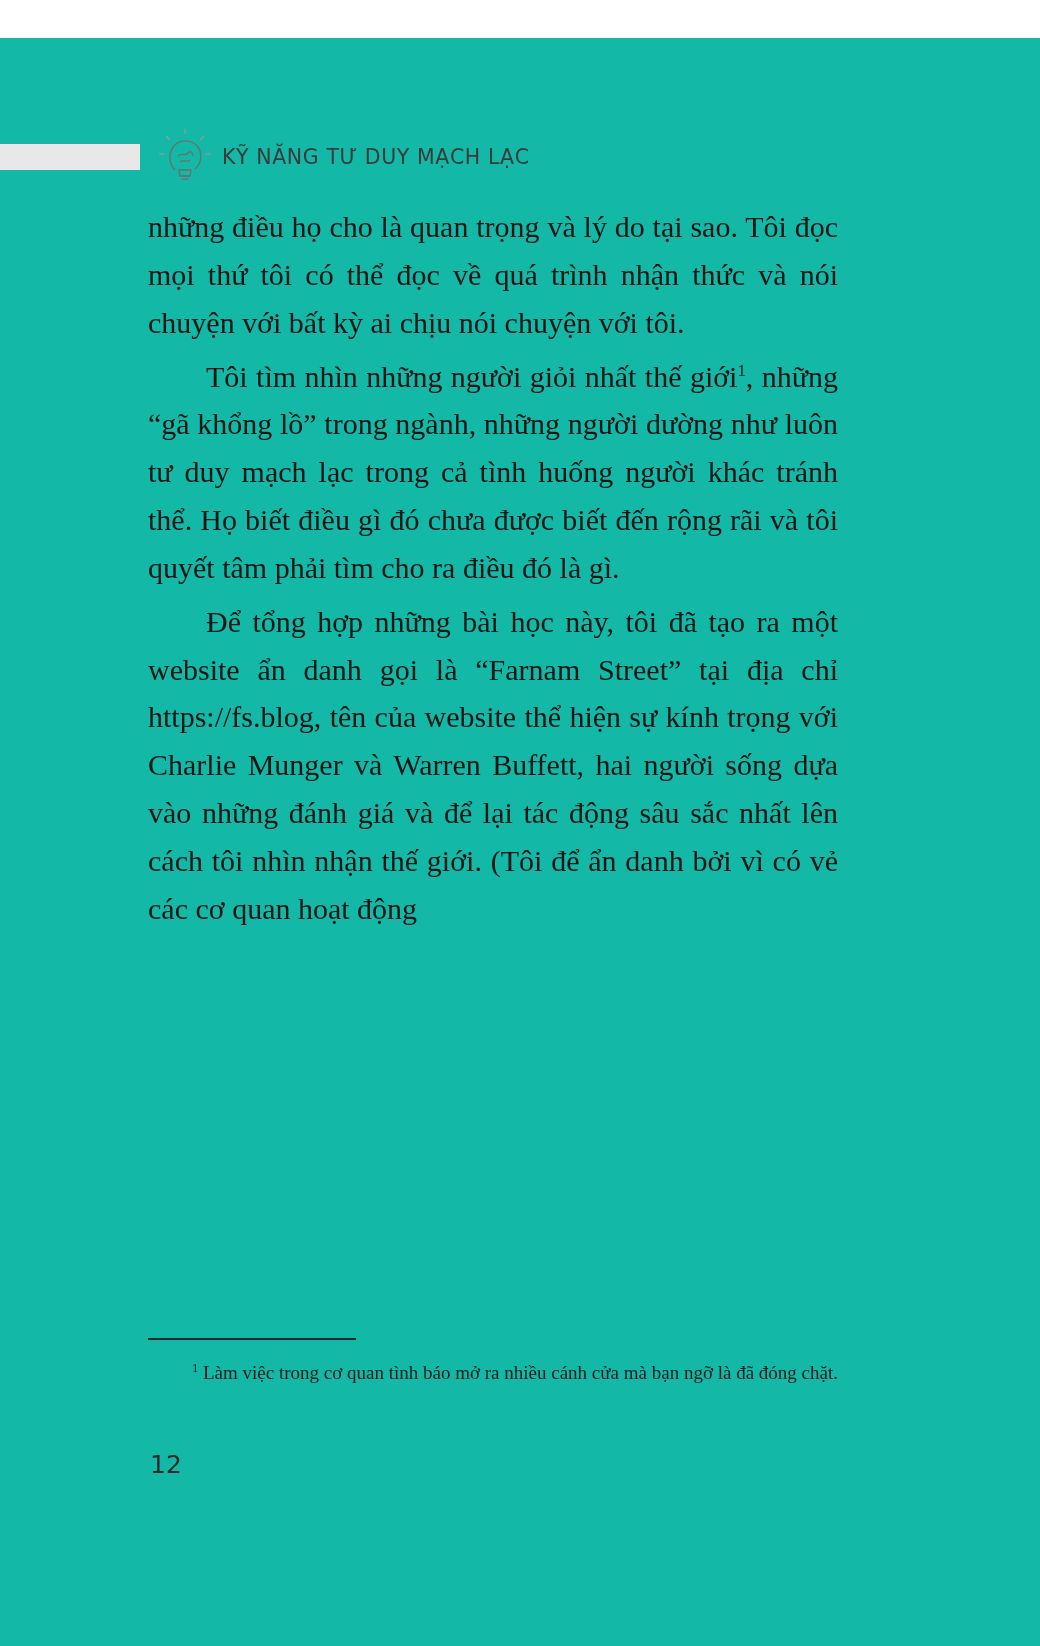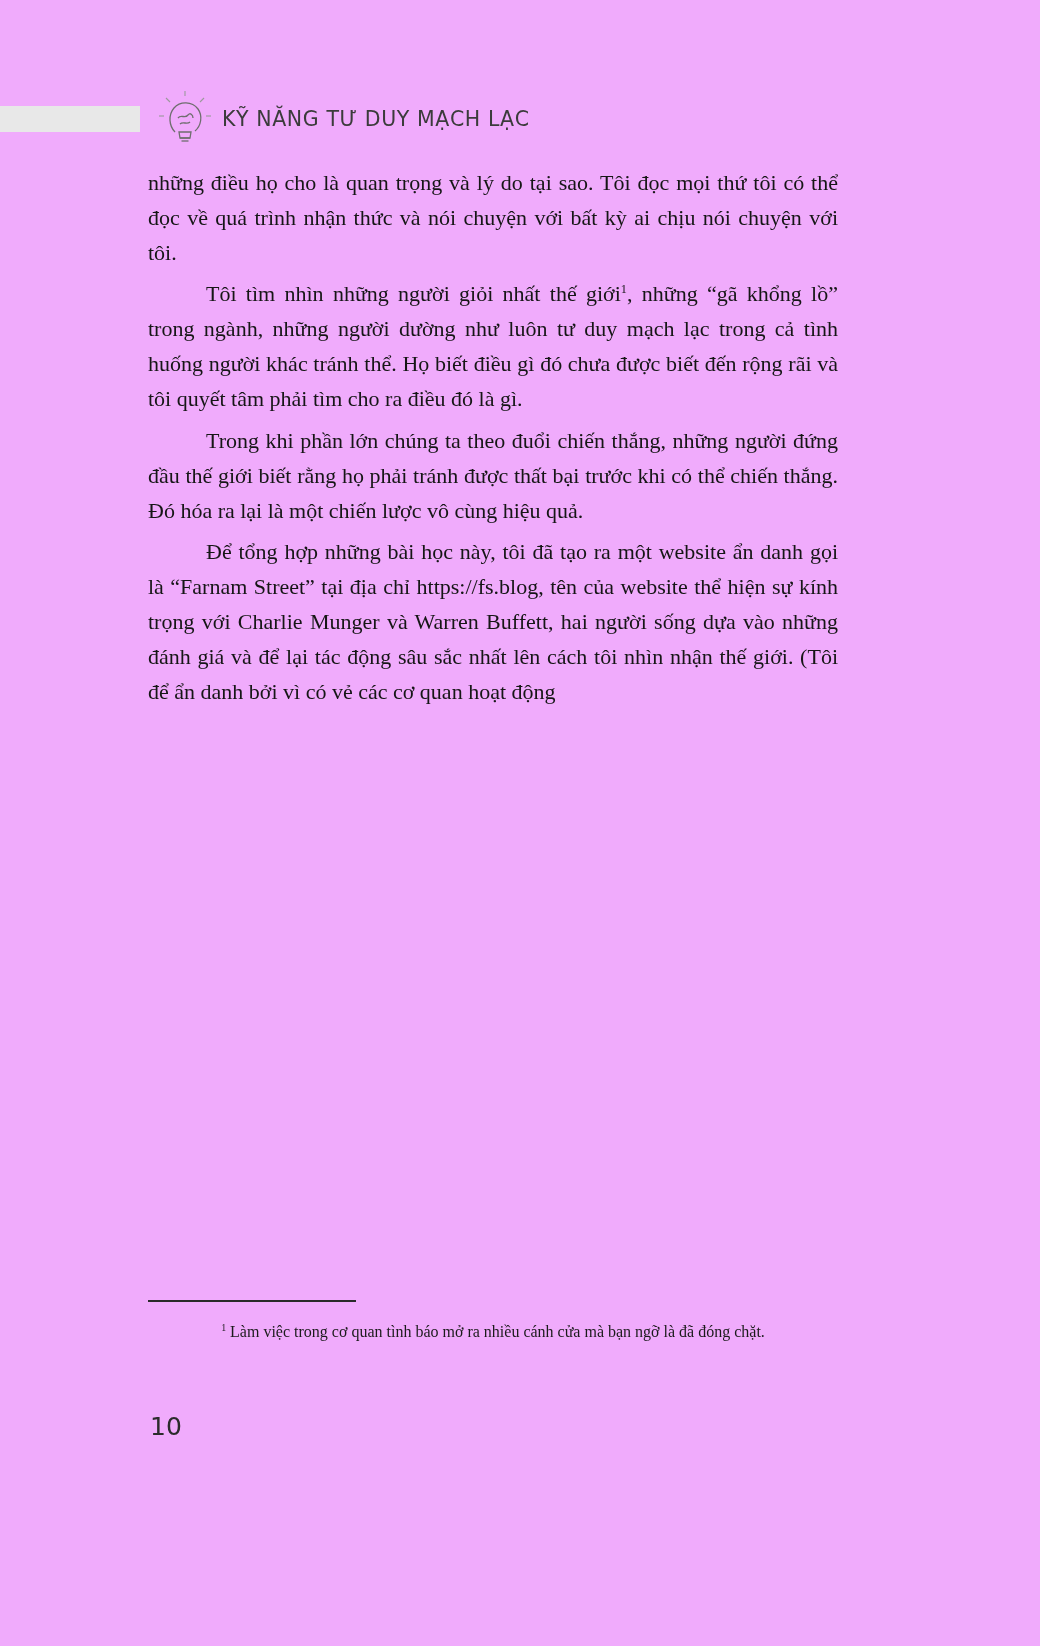--- a/index.html
+++ b/index.html
@@ -12,21 +12,22 @@
     height: 1646px;
     position: relative;
     font-family: "Liberation Serif", serif;
     color: #1a1a1a;
     overflow: hidden;
   }
 
   .page {
     position: absolute;
     inset: 0;
-    background: #f0abfc;
+    background: #14b8a6;
+    margin-top: 38px;
   }
 
   
   .header {
     position: absolute;
     top: 96px;
     left: 0;
     right: 0;
     height: 46px;
     display: flex;
@@ -57,21 +58,21 @@
 
   
   .content {
     position: absolute;
     left: 148px;
     top: 165px;
     width: 690px;
   }
   p.para {
     margin: 0 0 6px 0;
-    font-size: 22px;
+    font-size: 30px;
     line-height: 1.595;
     text-align: justify;
     text-justify: inter-word;
     color: #161616;
     hyphens: none;
   }
   p.para.indent {
     text-indent: 58px;
   }
   p.para:last-of-type {
@@ -93,23 +94,23 @@
     width: 690px;
   }
   .footnote-rule {
     width: 208px;
     height: 2px;
     background: #2a2a2a;
     margin-bottom: 18px;
   }
   .footnote-text {
     margin: 0;
-    font-size: 16px;
+    font-size: 19px;
     line-height: 1.54;
-    text-align: center;
+    text-align: right;
     color: #1b1b1b;
   }
   .footnote-text sup.fn {
     font-size: 0.62em;
   }
 
   
   .folio {
     position: absolute;
     left: 150px;
@@ -151,30 +152,27 @@
   <div class="content">
 
     <p class="para">
       <span>những điều họ cho là quan trọng và lý do tại sao. Tôi đọc mọi thứ tôi có thể đọc về quá trình nhận thức và nói chuyện với bất kỳ ai chịu nói chuyện với tôi.</span>
     </p>
 
     <p class="para indent">
       <span>Tôi tìm nhìn những người giỏi nhất thế giới</span><sup class="fn">1</sup><span>, những “gã khổng lồ” trong ngành, những người dường như luôn tư duy mạch lạc trong cả tình huống người khác tránh thể. Họ biết điều gì đó chưa được biết đến rộng rãi và tôi quyết tâm phải tìm cho ra điều đó là gì.</span>
     </p>
 
-    <p class="para indent">
-      <span>Trong khi phần lớn chúng ta theo đuổi chiến thắng, những người đứng đầu thế giới biết rằng họ phải tránh được thất bại trước khi có thể chiến thắng. Đó hóa ra lại là một chiến lược vô cùng hiệu quả.</span>
-    </p>
 
     <p class="para indent">
       <span>Để tổng hợp những bài học này, tôi đã tạo ra một website ẩn danh gọi là “Farnam Street” tại địa chỉ </span><span class="italic">https://fs.blog</span><span>, tên của website thể hiện sự kính trọng với Charlie Munger và Warren Buffett, hai người sống dựa vào những đánh giá và để lại tác động sâu sắc nhất lên cách tôi nhìn nhận thế giới. (Tôi để ẩn danh bởi vì có vẻ các cơ quan hoạt động</span>
     </p>
 
   </div>
 
   <div class="footnote-area">
     <div class="footnote-rule"></div>
     <p class="footnote-text"><sup class="fn">1</sup><span> Làm việc trong cơ quan tình báo mở ra nhiều cánh cửa mà bạn ngỡ là đã đóng chặt.</span></p>
   </div>
 
-  <div class="folio">10</div>
+  <div class="folio">12</div>
 
 </div>
 
 </body></html>

